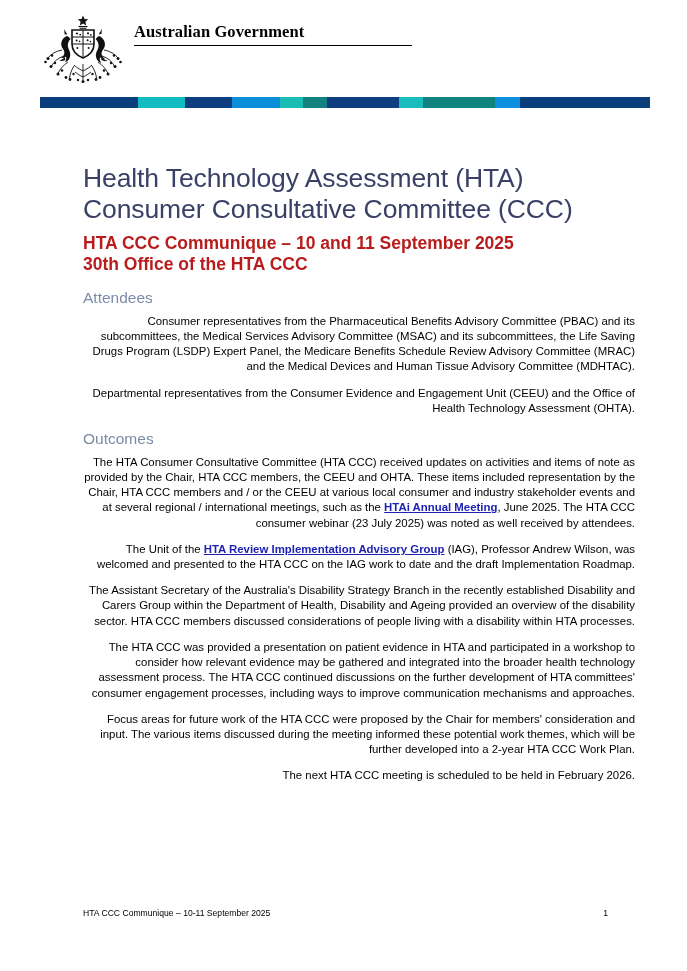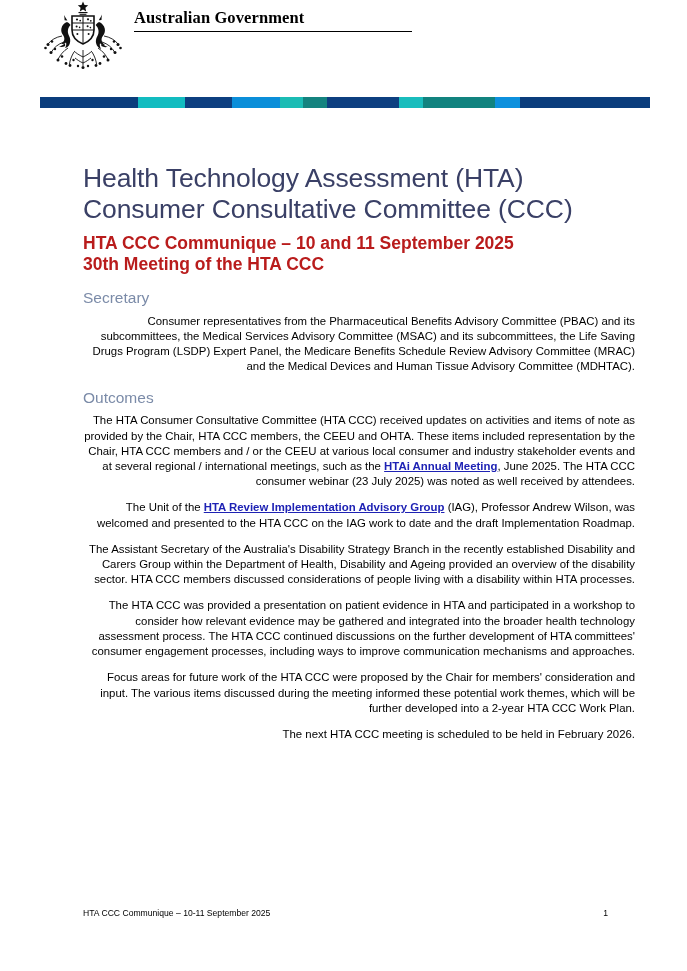--- a/index.html
+++ b/index.html
@@ -12,21 +12,21 @@
     height: 971px;
     position: relative;
     font-family: "Liberation Sans", sans-serif;
     overflow: hidden;
   }
 
   
   .masthead {
     position: absolute;
     left: 40px;
-    top: 0;
+    top: 14px;
     display: flex;
     align-items: flex-start;
   }
   .coat-of-arms {
     width: 86px;
     height: 72px;
     flex: 0 0 auto;
   }
   .gov-wordmark {
     margin-left: 8px;
@@ -236,25 +236,26 @@
     <span style="background: rgb(13, 144, 221); width: 4.09836%;"></span>
     <span style="background: rgb(10, 61, 124); width: 21.3115%;"></span>
   </div>
 
 <div class="doc">
 
   <h1 class="doc-title">Health Technology Assessment (HTA) Consumer Consultative Committee (CCC)</h1>
 
   <div class="doc-subtitle">
     <div>HTA CCC Communique – 10 and 11 September 2025</div>
-    <div>30th Meeting of the HTA CCC</div>
-  </div>
-
-  <h2 class="section-heading">Secretary</h2>
+    <div>30th Office of the HTA CCC</div>
+  </div>
+
+  <h2 class="section-heading">Attendees</h2>
   <p class="body-text">Consumer representatives from the Pharmaceutical Benefits Advisory Committee (PBAC) and its subcommittees, the Medical Services Advisory Committee (MSAC) and its subcommittees, the Life Saving Drugs Program (LSDP) Expert Panel, the Medicare Benefits Schedule Review Advisory Committee (MRAC) and the Medical Devices and Human Tissue Advisory Committee (MDHTAC).</p>
+  <p class="body-text">Departmental representatives from the Consumer Evidence and Engagement Unit (CEEU) and the Office of Health Technology Assessment (OHTA).</p>
 
   <h2 class="section-heading outcomes">Outcomes</h2>
 
   <p class="body-text"><span>The HTA Consumer Consultative Committee (HTA CCC) received updates on activities and items of note as provided by the Chair, HTA CCC members, the CEEU and OHTA. These items included representation by the Chair, HTA CCC members and / or the CEEU at various local consumer and industry stakeholder events and at several regional / international meetings, such as the </span><a class="doc-link" href="#">HTAi Annual Meeting</a><span>, June 2025. The HTA CCC consumer webinar (23 July 2025) was noted as well received by attendees.</span></p>
 
   <p class="body-text"><span>The Unit of the </span><a class="doc-link" href="#">HTA Review Implementation Advisory Group</a><span> (IAG), Professor Andrew Wilson, was welcomed and presented to the HTA CCC on the IAG work to date and the draft Implementation Roadmap.</span></p>
 
   <p class="body-text">The Assistant Secretary of the Australia's Disability Strategy Branch in the recently established Disability and Carers Group within the Department of Health, Disability and Ageing provided an overview of the disability sector. HTA CCC members discussed considerations of people living with a disability within HTA processes.</p>
   <p class="body-text">The HTA CCC was provided a presentation on patient evidence in HTA and participated in a workshop to consider how relevant evidence may be gathered and integrated into the broader health technology assessment process. The HTA CCC continued discussions on the further development of HTA committees' consumer engagement processes, including ways to improve communication mechanisms and approaches.</p>
   <p class="body-text">Focus areas for future work of the HTA CCC were proposed by the Chair for members' consideration and input. The various items discussed during the meeting informed these potential work themes, which will be further developed into a 2-year HTA CCC Work Plan.</p>

